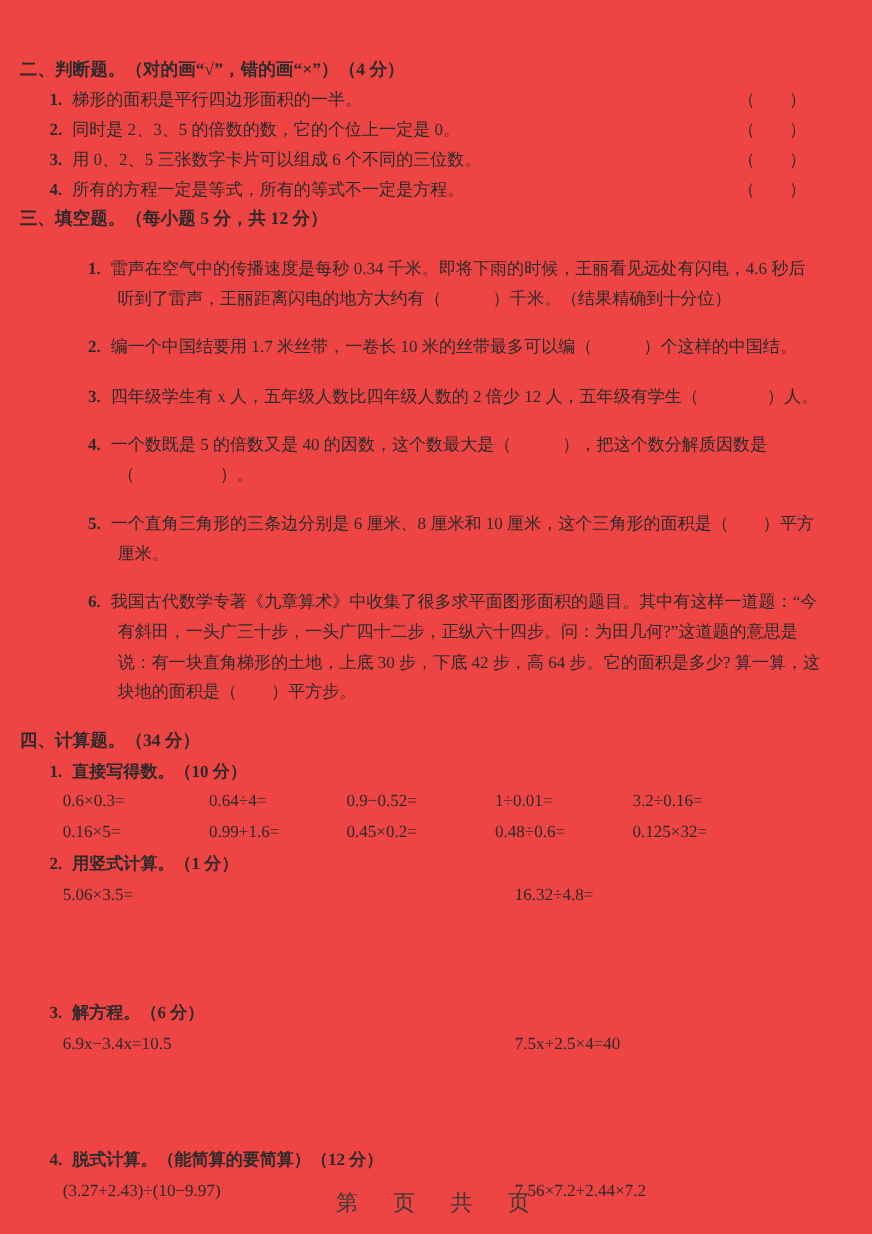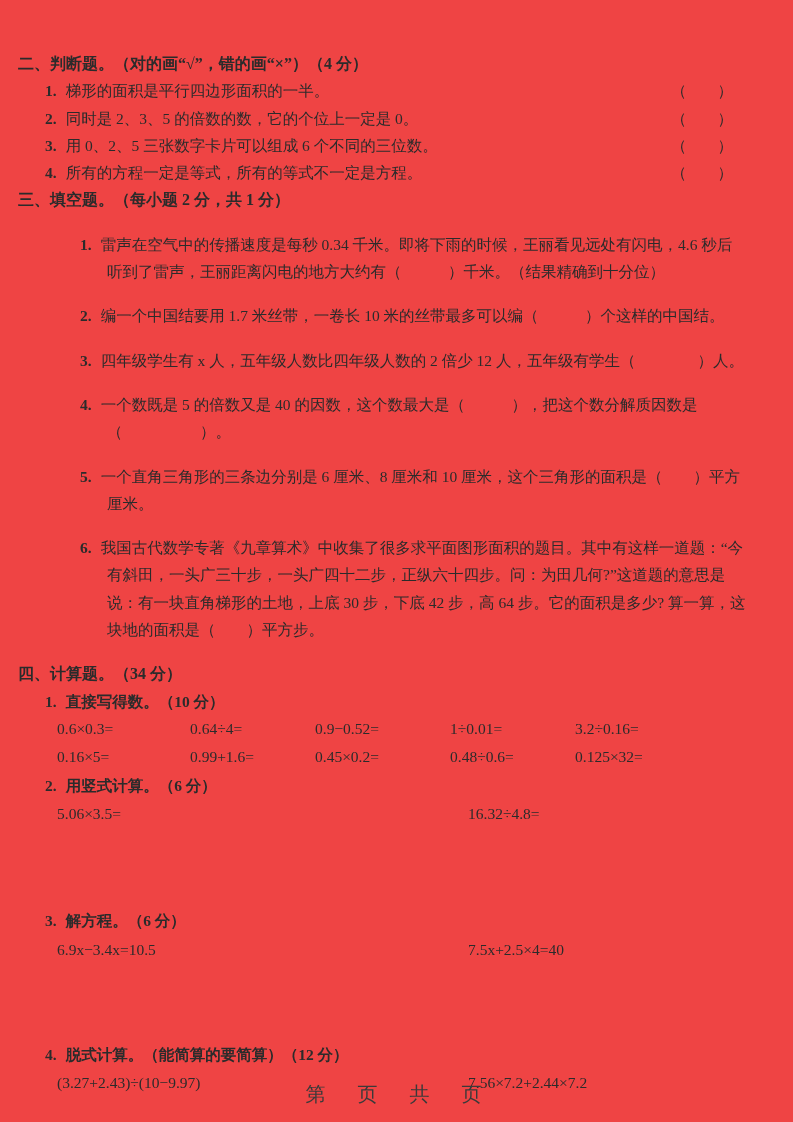--- a/index.html
+++ b/index.html
@@ -103,21 +103,21 @@
       <span class="q-bracket">（　　）</span>
     </div>
     <div class="j-item">
       <span class="q-num">4.</span>
       <span class="q-text">所有的方程一定是等式，所有的等式不一定是方程。</span>
       <span class="q-bracket">（　　）</span>
     </div>
   </section>
 
   <section>
-    <h2 class="sec-heading">三、填空题。（每小题 2 分，共 1 分）</h2>
+    <h2 class="sec-heading">三、填空题。（每小题 5 分，共 12 分）</h2>
 
     <p class="f-item"><span class="q-num">1.</span><span>雷声在空气中的传播速度是每秒 0.34 千米。即将下雨的时候，王丽看见远处有闪电，4.6 秒后听到了雷声，王丽距离闪电的地方大约有（　　　）千米。（结果精确到十分位）</span></p>
     <p class="f-item"><span class="q-num">2.</span><span>编一个中国结要用 1.7 米丝带，一卷长 10 米的丝带最多可以编（　　　）个这样的中国结。</span></p>
     <p class="f-item"><span class="q-num">3.</span><span>四年级学生有 x 人，五年级人数比四年级人数的 2 倍少 12 人，五年级有学生（　　　　）人。</span></p>
     <p class="f-item"><span class="q-num">4.</span><span>一个数既是 5 的倍数又是 40 的因数，这个数最大是（　　　），把这个数分解质因数是（　　　　　）。</span></p>
     <p class="f-item"><span class="q-num">5.</span><span>一个直角三角形的三条边分别是 6 厘米、8 厘米和 10 厘米，这个三角形的面积是（　　）平方厘米。</span></p>
     <p class="f-item"><span class="q-num">6.</span><span>我国古代数学专著《九章算术》中收集了很多求平面图形面积的题目。其中有这样一道题：“今有斜田，一头广三十步，一头广四十二步，正纵六十四步。问：为田几何?”这道题的意思是说：有一块直角梯形的土地，上底 30 步，下底 42 步，高 64 步。它的面积是多少? 算一算，这块地的面积是（　　）平方步。</span></p>
   </section>
 
   <section>
@@ -133,21 +133,21 @@
       <span>1÷0.01=</span>
       <span>3.2÷0.16=</span>
       <span>0.16×5=</span>
       <span>0.99+1.6=</span>
       <span>0.45×0.2=</span>
       <span>0.48÷0.6=</span>
       <span>0.125×32=</span>
     </div>
 
     <div class="c-head">
-      <span class="q-num">2.</span><span>用竖式计算。（6 分）</span>
+      <span class="q-num">2.</span><span>用竖式计算。（1 分）</span>
     </div>
     <div class="two-col">
       <span class="expr-left">5.06×3.5=</span>
       <span class="expr-right">16.32÷4.8=</span>
     </div>
     <div class="workspace ws-vertical"></div>
 
     <div class="c-head">
       <span class="q-num">3.</span><span>解方程。（6 分）</span>
     </div>

